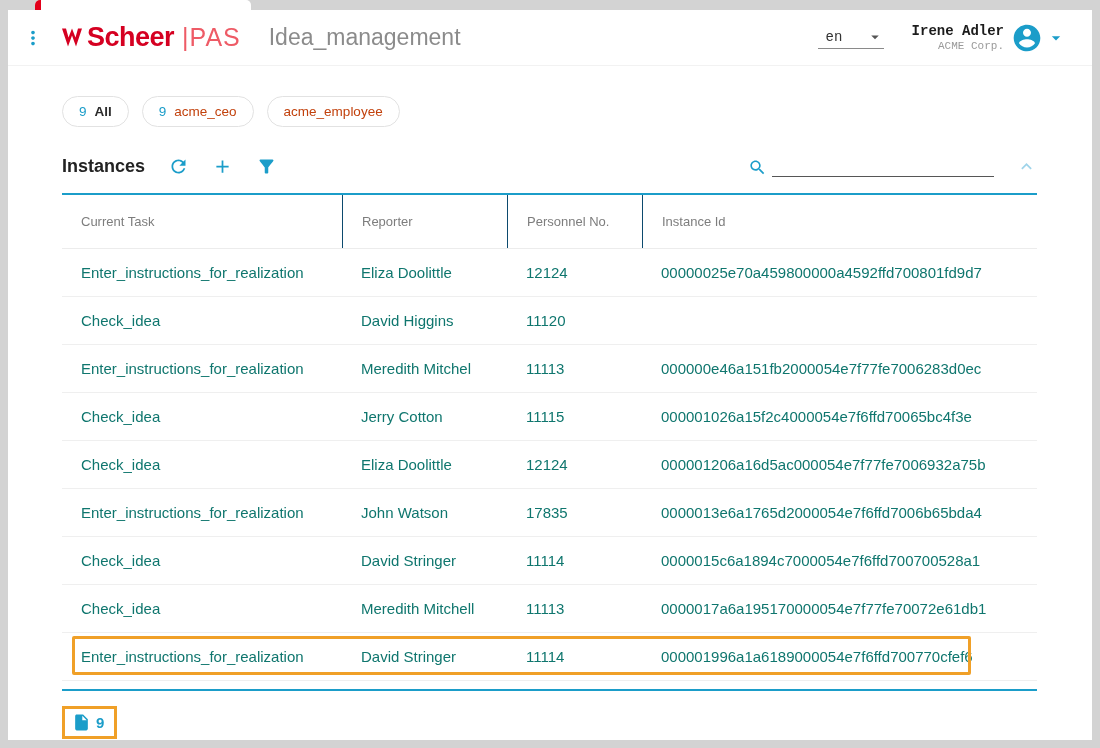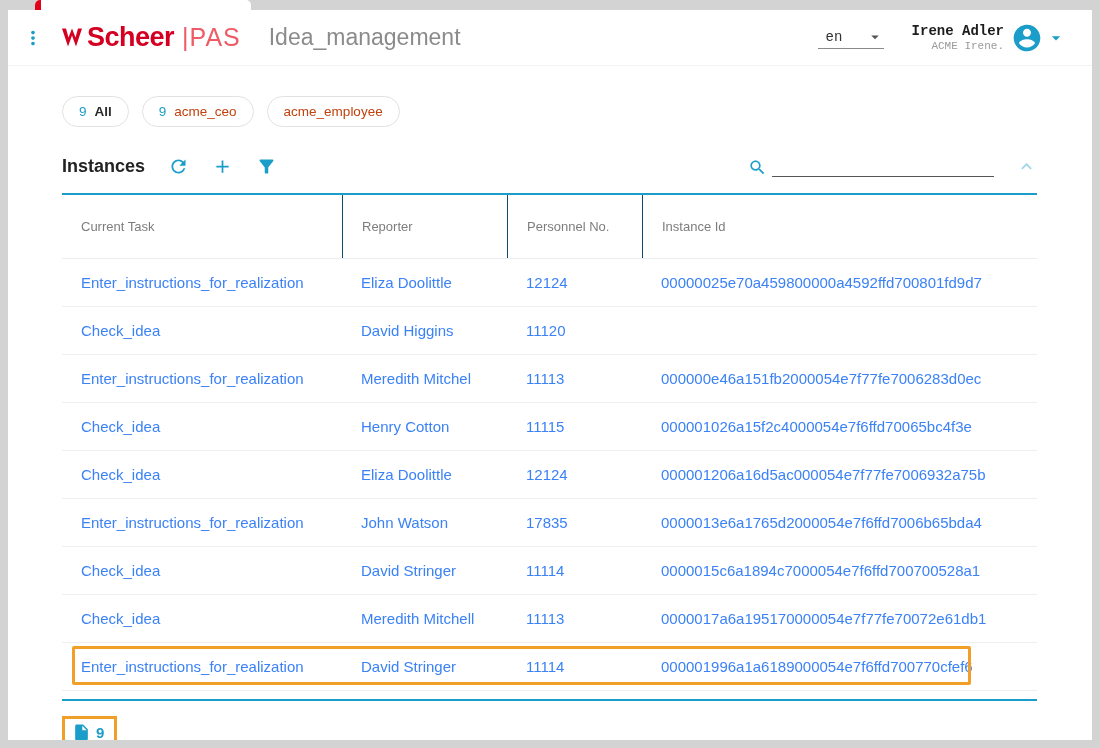--- a/index.html
+++ b/index.html
@@ -54,28 +54,28 @@
   .icon-btn svg { width:21px; height:21px; fill:#1b9dc9; }
   .search { margin-left:auto; display:flex; align-items:flex-end; }
   .search-icon { display:flex; cursor:pointer; }
   .search-icon svg { width:19px; height:19px; fill:#1b9dc9; }
   .search-input { width:222px; height:22px; margin-left:5px; border:none; border-bottom:1px solid #565656; font-size:14px; outline:none; background:transparent; font-family:"Liberation Sans", sans-serif; }
   .collapse { display:flex; margin-left:22px; cursor:pointer; }
   .collapse svg { width:21px; height:21px; fill:#9fd4ea; }
 
   
   .table { margin:16px 55px 0 54px; border-top:2px solid #1b9dc9; }
-  .thead { display:flex; align-items:stretch; height:64px; border-bottom:1px solid #ececec; }
+  .thead { display:flex; align-items:stretch; height:54px; border-bottom:1px solid #ececec; }
   .th { display:flex; align-items:center; padding-left:19px; color:#7d7d7d; font-size:13px; cursor:pointer; }
   .th + .th { border-left:1px solid #0c4a6e; }
   .col-task { width:280px; }
   .col-reporter { width:165px; }
   .col-personnel { width:135px; }
   .col-id { flex:1; }
-  .tr { position:relative; display:flex; align-items:center; height:48px; border-bottom:1px solid #efefef; font-size:15px; color:#3b82f6; cursor:pointer; }
+  .tr { position:relative; display:flex; align-items:center; height:48px; border-bottom:1px solid #efefef; font-size:15px; color:#0f766e; cursor:pointer; }
   .td { padding-left:19px; white-space:nowrap; overflow:hidden; }
   .sel-outline { position:absolute; left:10px; right:66px; top:3px; bottom:5px; border:3px solid #f0a028; border-radius:2px; pointer-events:none; }
   .table-bottom-line { height:2px; background:#1b9dc9; margin-top:8px; }
 
   
   .footer { margin:15px 55px 0 54px; }
   .count-box { display:inline-flex; align-items:center; gap:5px; border:3px solid #f0a028; padding:4px 10px 4px 7px; }
   .doc-icon { display:flex; }
   .doc-icon svg { width:19px; height:19px; fill:#1b9dc9; }
   .count-text { font-size:15px; font-weight:bold; color:#1b9dc9; }
@@ -108,21 +108,21 @@
     <div class="header-right">
       <div class="lang">
         <span>en</span>
         <svg viewBox="0 0 24 24">
             <path d="M7 10l5 5 5-5z"></path>
           </svg>
       </div>
       <div class="user">
         <div class="user-text">
           <div class="user-name">Irene Adler</div>
-          <div class="user-org">ACME Irene.</div>
+          <div class="user-org">ACME Corp.</div>
         </div>
         <span class="avatar">
           <svg viewBox="0 0 24 24">
               <path d="M12 2C6.48 2 2 6.48 2 12s4.48 10 10 10 10-4.48 10-10S17.52 2 12 2zm0 3c1.66 0 3 1.34 3 3s-1.34 3-3 3-3-1.34-3-3 1.34-3 3-3zm0 14.2c-2.5 0-4.71-1.28-6-3.22.03-1.99 4-3.08 6-3.08 1.99 0 5.97 1.09 6 3.08-1.29 1.94-3.5 3.22-6 3.22z"></path>
             </svg>
         </span>
         <span class="user-caret">
           <svg viewBox="0 0 24 24">
               <path d="M7 10l5 5 5-5z"></path>
             </svg>
@@ -197,21 +197,21 @@
       <div class="td col-personnel">11120</div>
     </div>
     <div class="tr">
       <div class="td col-task">Enter_instructions_for_realization</div>
       <div class="td col-reporter">Meredith Mitchel</div>
       <div class="td col-personnel">11113</div>
       <div class="td col-id">000000e46a151fb2000054e7f77fe7006283d0ec</div>
     </div>
     <div class="tr">
       <div class="td col-task">Check_idea</div>
-      <div class="td col-reporter">Henry Cotton</div>
+      <div class="td col-reporter">Jerry Cotton</div>
       <div class="td col-personnel">11115</div>
       <div class="td col-id">000001026a15f2c4000054e7f6ffd70065bc4f3e</div>
     </div>
     <div class="tr">
       <div class="td col-task">Check_idea</div>
       <div class="td col-reporter">Eliza Doolittle</div>
       <div class="td col-personnel">12124</div>
       <div class="td col-id">000001206a16d5ac000054e7f77fe7006932a75b</div>
     </div>
     <div class="tr">

